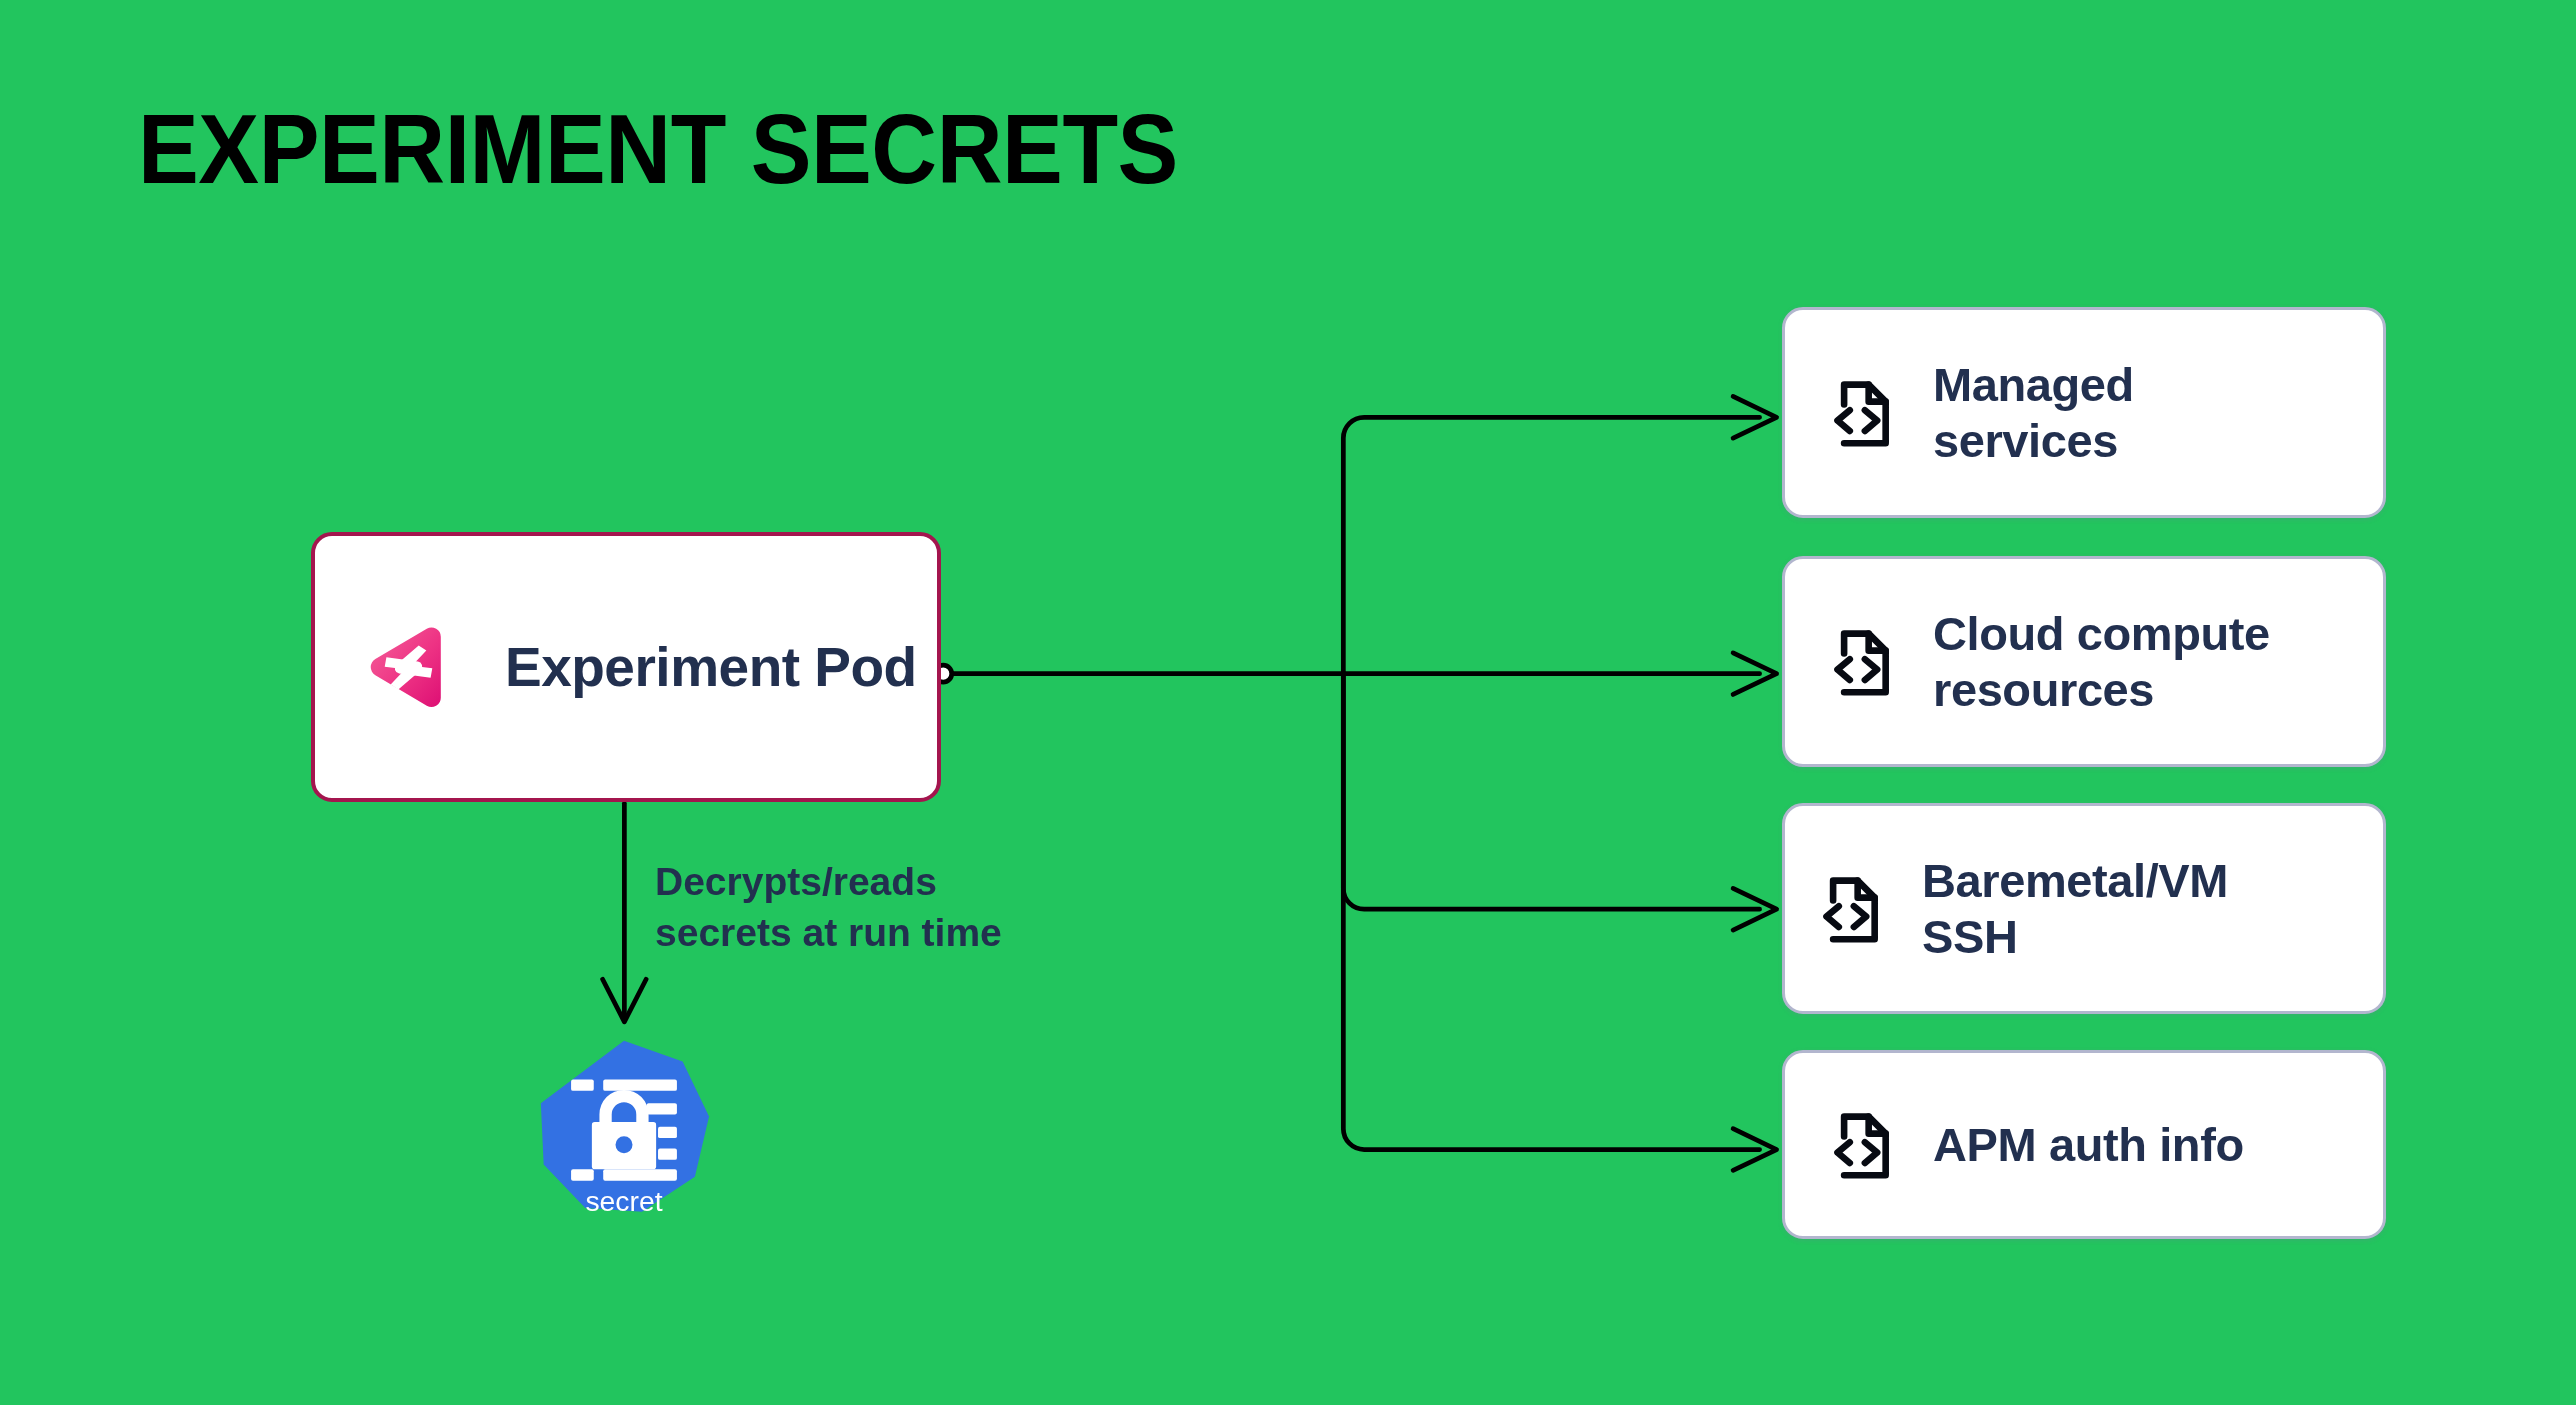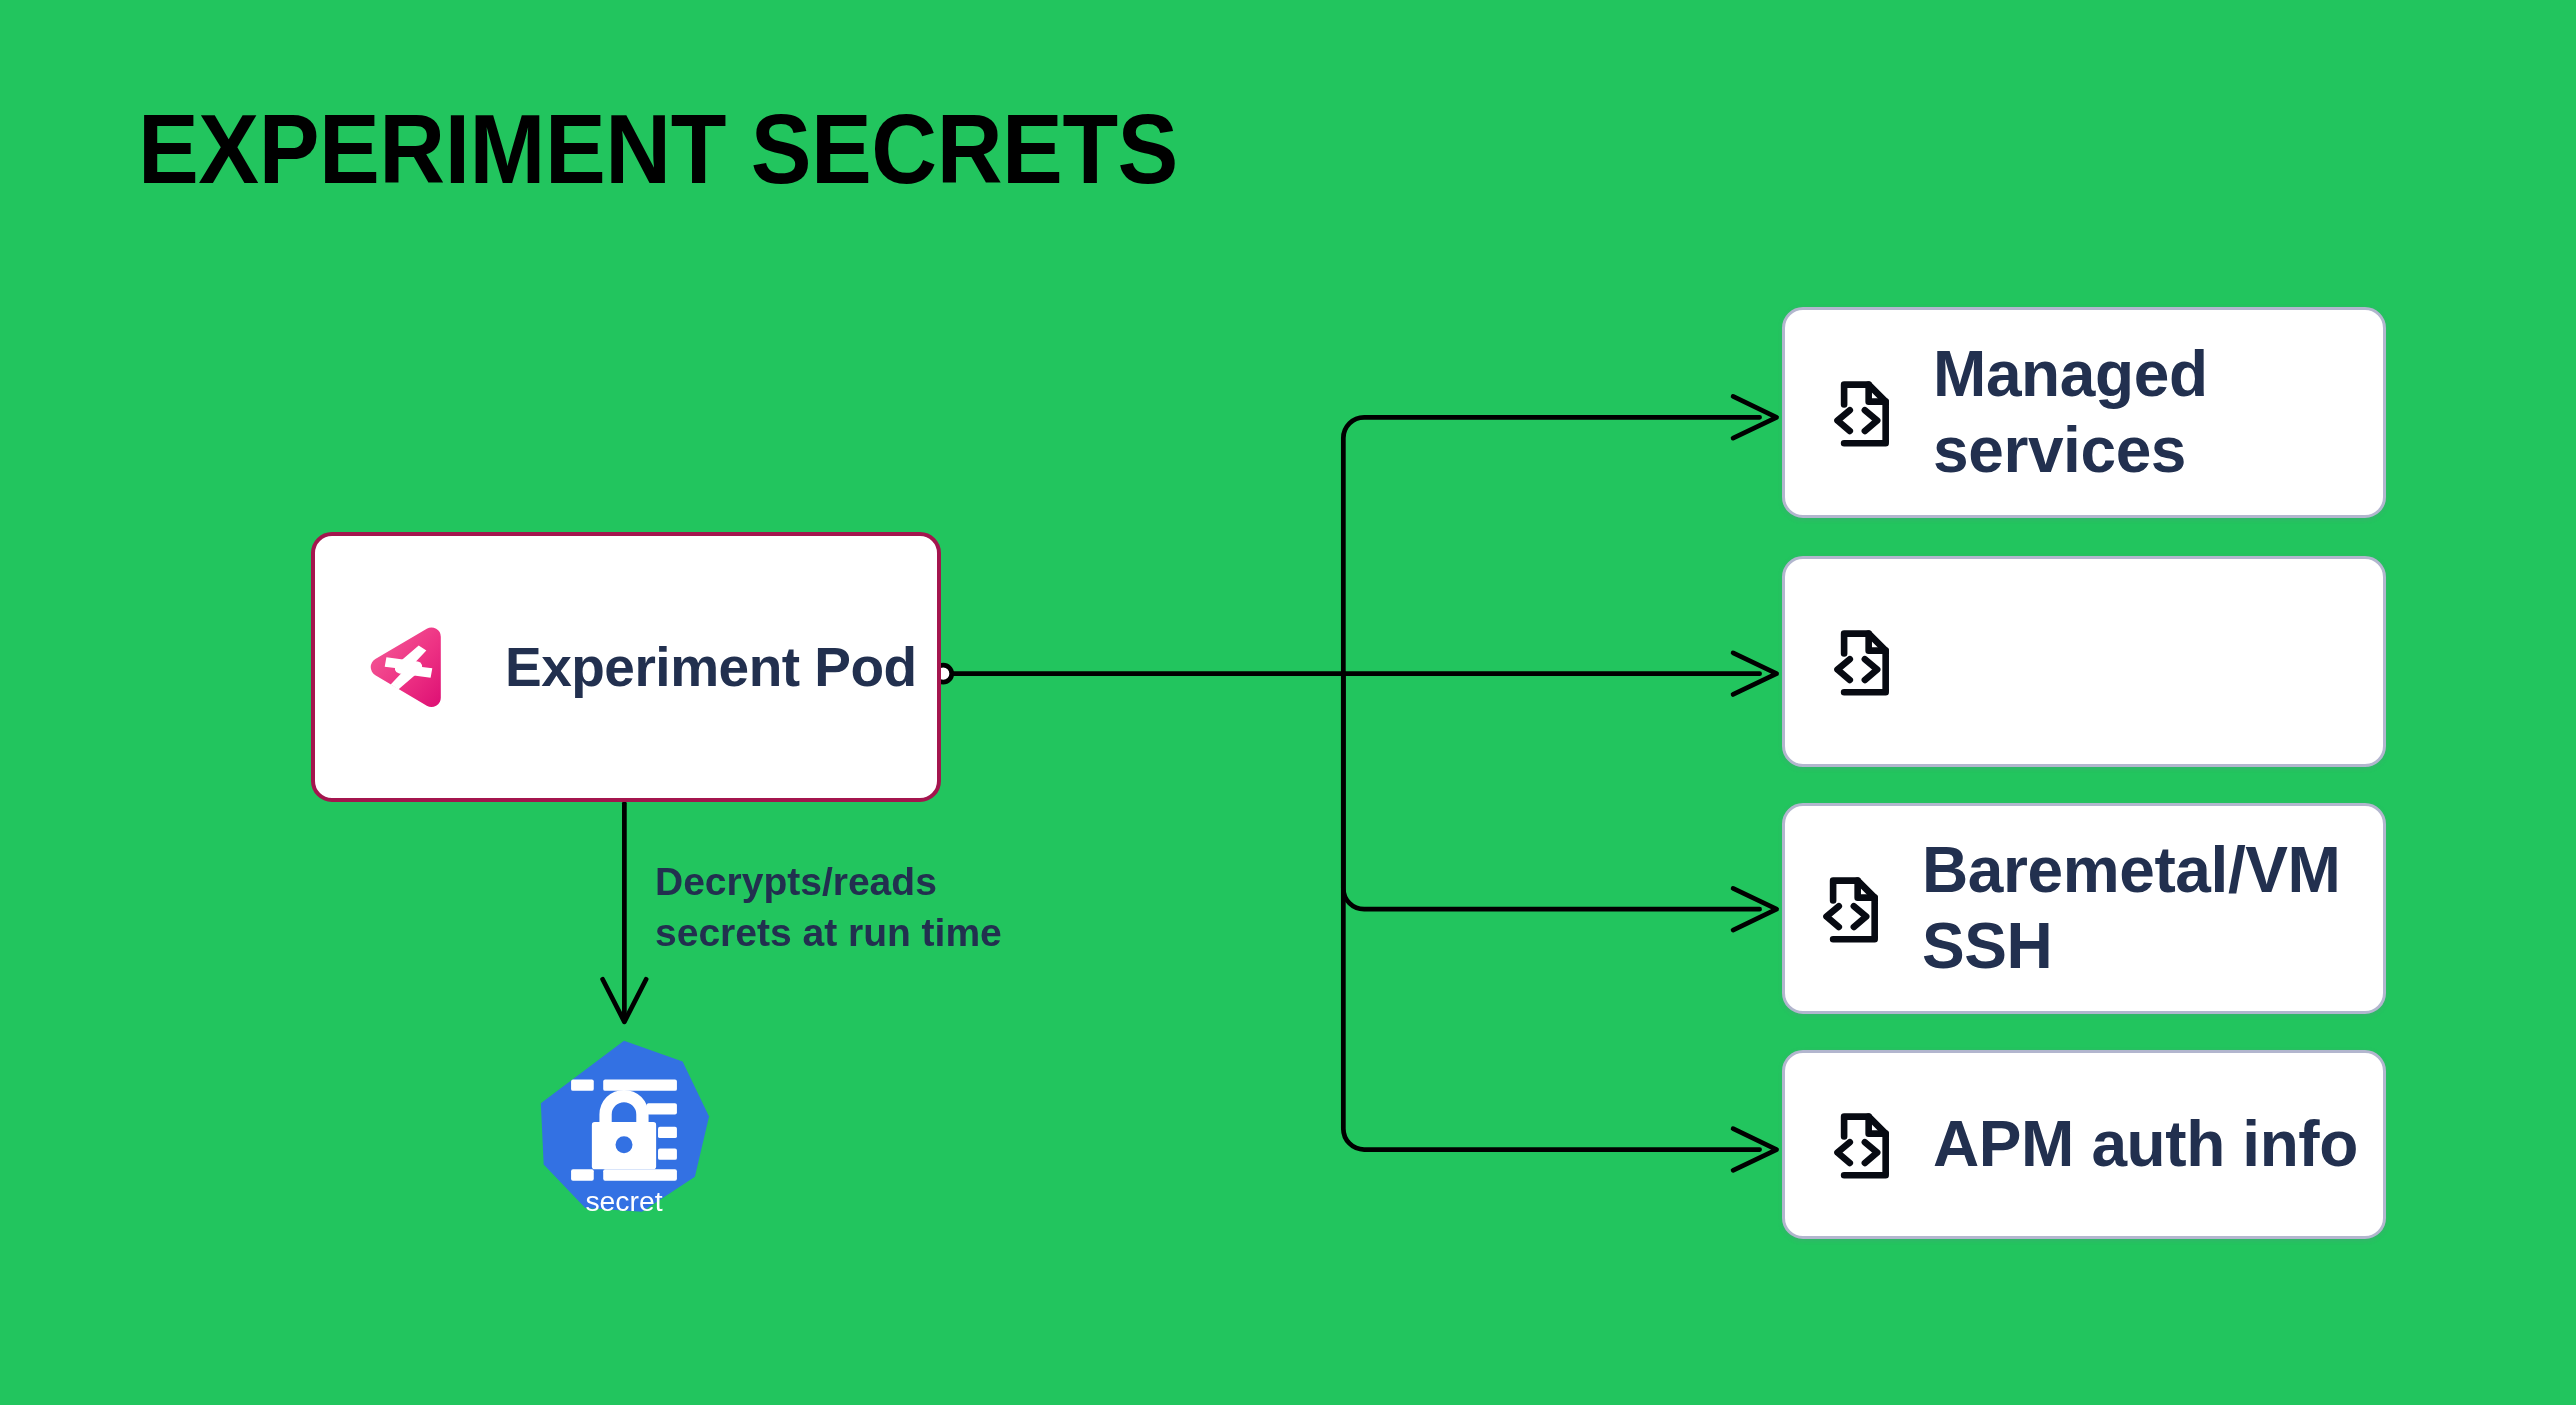--- a/index.html
+++ b/index.html
@@ -103,21 +103,21 @@
     border: 3.8px solid #B2B6CE;
     border-radius: 21px;
     display: flex;
     align-items: center;
     padding-left: 44px;
     gap: 36px;
     box-shadow: 0 1.9px 4.7px rgba(120,124,155,0.22);
   }
   .res-icon { width: 68px; height: 76px; flex: 0 0 auto; display:block; }
   .res-label {
-    font-size: 64px;
+    font-size: 47px;
     font-weight: 700;
     color: #22304F;
     line-height: 1.18;
     letter-spacing: -0.4px;
   }
   #card-0 { top: 307px;  height: 211px; }
   #card-1 { top: 556px;  height: 211px; }
   #card-2 { top: 803px;  height: 211px; padding-left: 33px; }
   #card-3 { top: 1050px; height: 189px; }
 </style>
@@ -214,20 +214,24 @@
     </div>
   </div>
 
   <div class="res-card" id="card-1">
     <svg class="res-icon" viewBox="0 0 72 80" xmlns="http://www.w3.org/2000/svg">
       <path fill="none" stroke="#070A12" stroke-width="7" stroke-linecap="round" stroke-linejoin="round" d="M 16 31 V 10 h 26 l 18 18 v 44 H 16"></path>
       <path fill="none" stroke="#070A12" stroke-width="7" stroke-linecap="round" stroke-linejoin="round" d="M 42 10 v 18 h 18"></path>
       <path fill="none" stroke="#070A12" stroke-width="7" stroke-linecap="round" stroke-linejoin="round" d="M 22 37 L 9 48 L 22 59"></path>
       <path fill="none" stroke="#070A12" stroke-width="7" stroke-linecap="round" stroke-linejoin="round" d="M 38 37 L 51 48 L 38 59"></path>
     </svg>
+    <div class="res-label">
+      <div>Cloud compute</div>
+      <div>resources</div>
+    </div>
   </div>
 
   <div class="res-card" id="card-2">
     <svg class="res-icon" viewBox="0 0 72 80" xmlns="http://www.w3.org/2000/svg">
       <path fill="none" stroke="#070A12" stroke-width="7" stroke-linecap="round" stroke-linejoin="round" d="M 16 31 V 10 h 26 l 18 18 v 44 H 16"></path>
       <path fill="none" stroke="#070A12" stroke-width="7" stroke-linecap="round" stroke-linejoin="round" d="M 42 10 v 18 h 18"></path>
       <path fill="none" stroke="#070A12" stroke-width="7" stroke-linecap="round" stroke-linejoin="round" d="M 22 37 L 9 48 L 22 59"></path>
       <path fill="none" stroke="#070A12" stroke-width="7" stroke-linecap="round" stroke-linejoin="round" d="M 38 37 L 51 48 L 38 59"></path>
     </svg>
     <div class="res-label">

